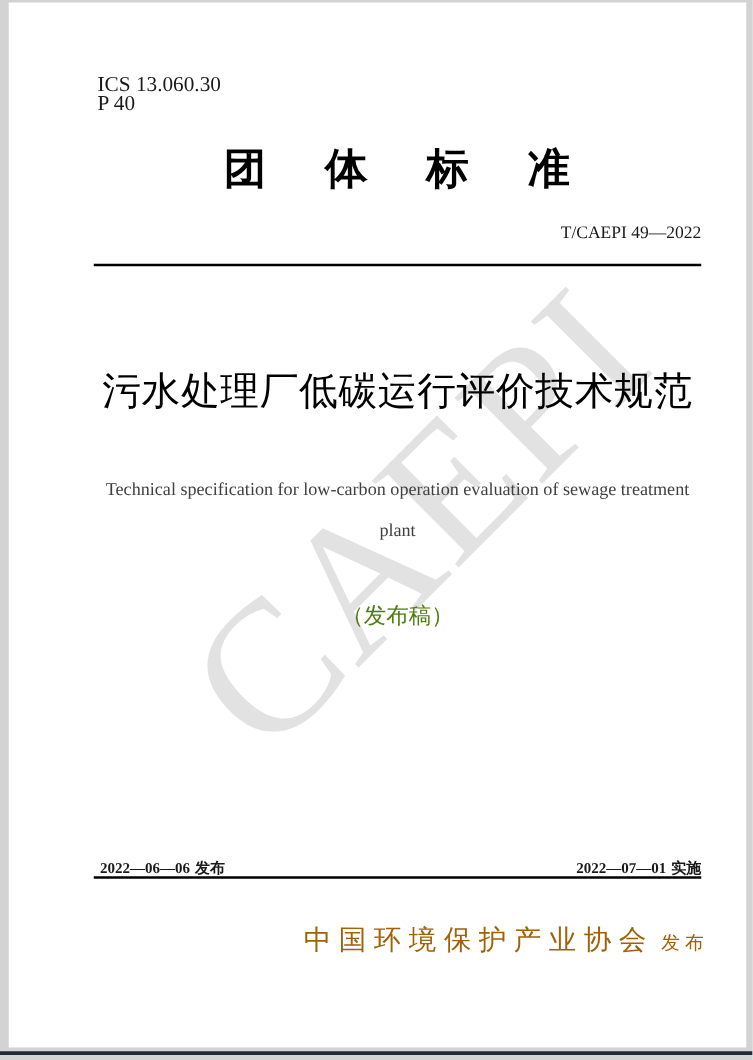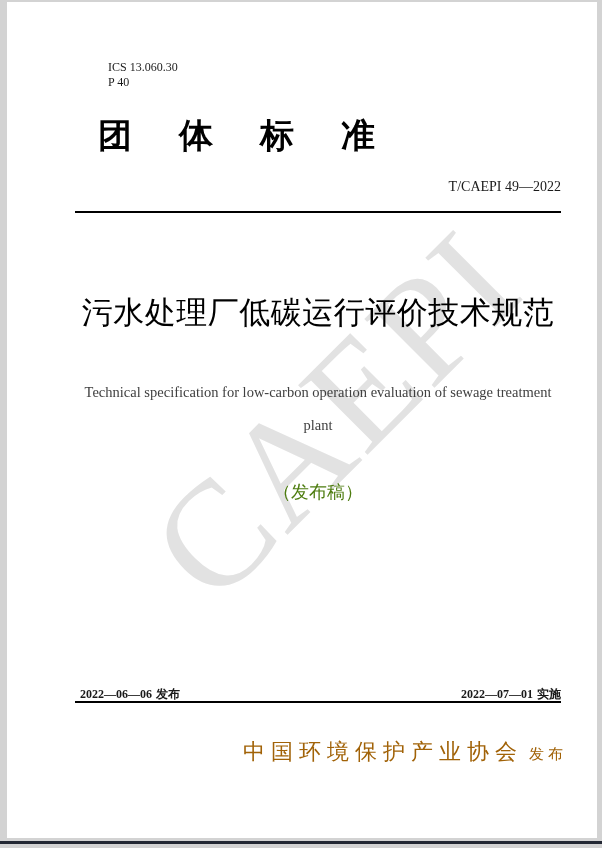--- a/index.html
+++ b/index.html
@@ -41,27 +41,27 @@
   
   .content {
     position: absolute;
     left: 68px; top: 0;
     width: 486px; height: 100%;
     z-index: 1;
   }
   .ics-block {
     position: absolute;
     left: 3px; top: 58px;
-    font-size: 12px; line-height: 15px;
+    font-size: 17px; line-height: 15px;
     color: #1a1a1a;
-    margin-left: 30px;
   }
   .std-type {
     position: absolute;
     left: 0; top: 116px; width: 100%;
+    text-align: center;
     font-family: "Liberation Sans", sans-serif;
     font-weight: bold;
     font-size: 34px; line-height: 34px;
     letter-spacing: 47px;
     transform: translateX(23px);
     color: #000;
     white-space: nowrap;
   }
   .std-number {
     position: absolute;

